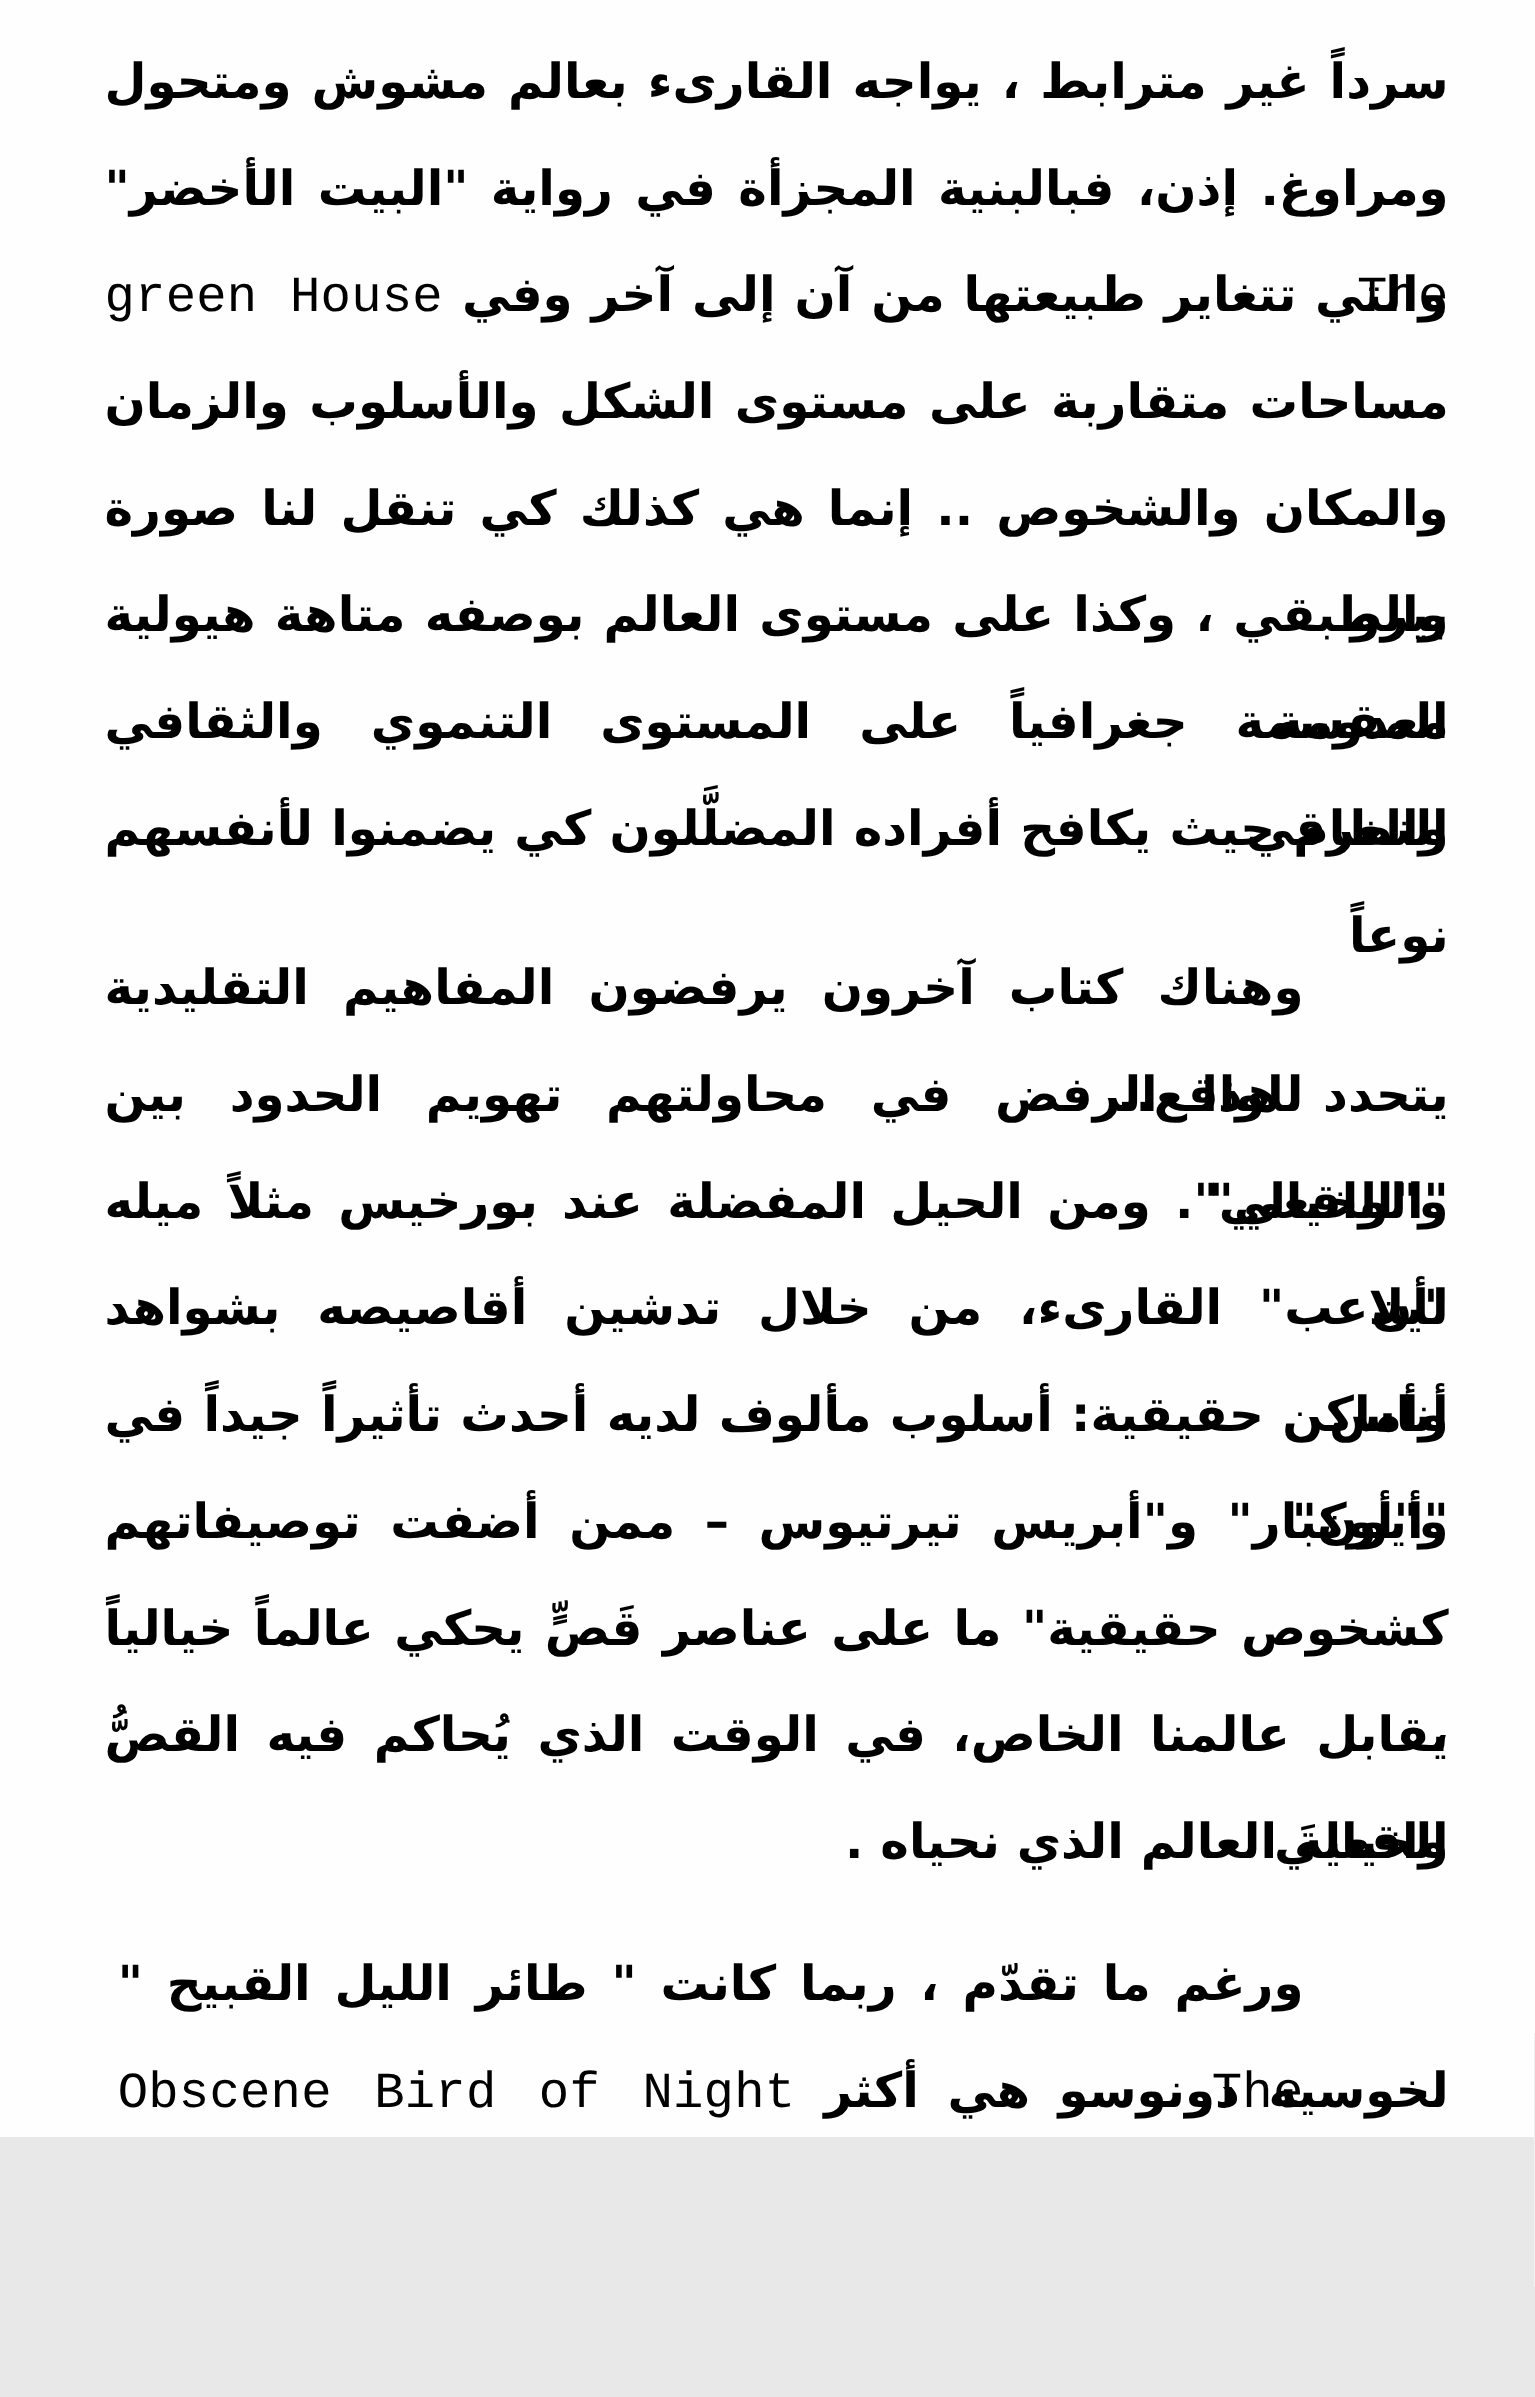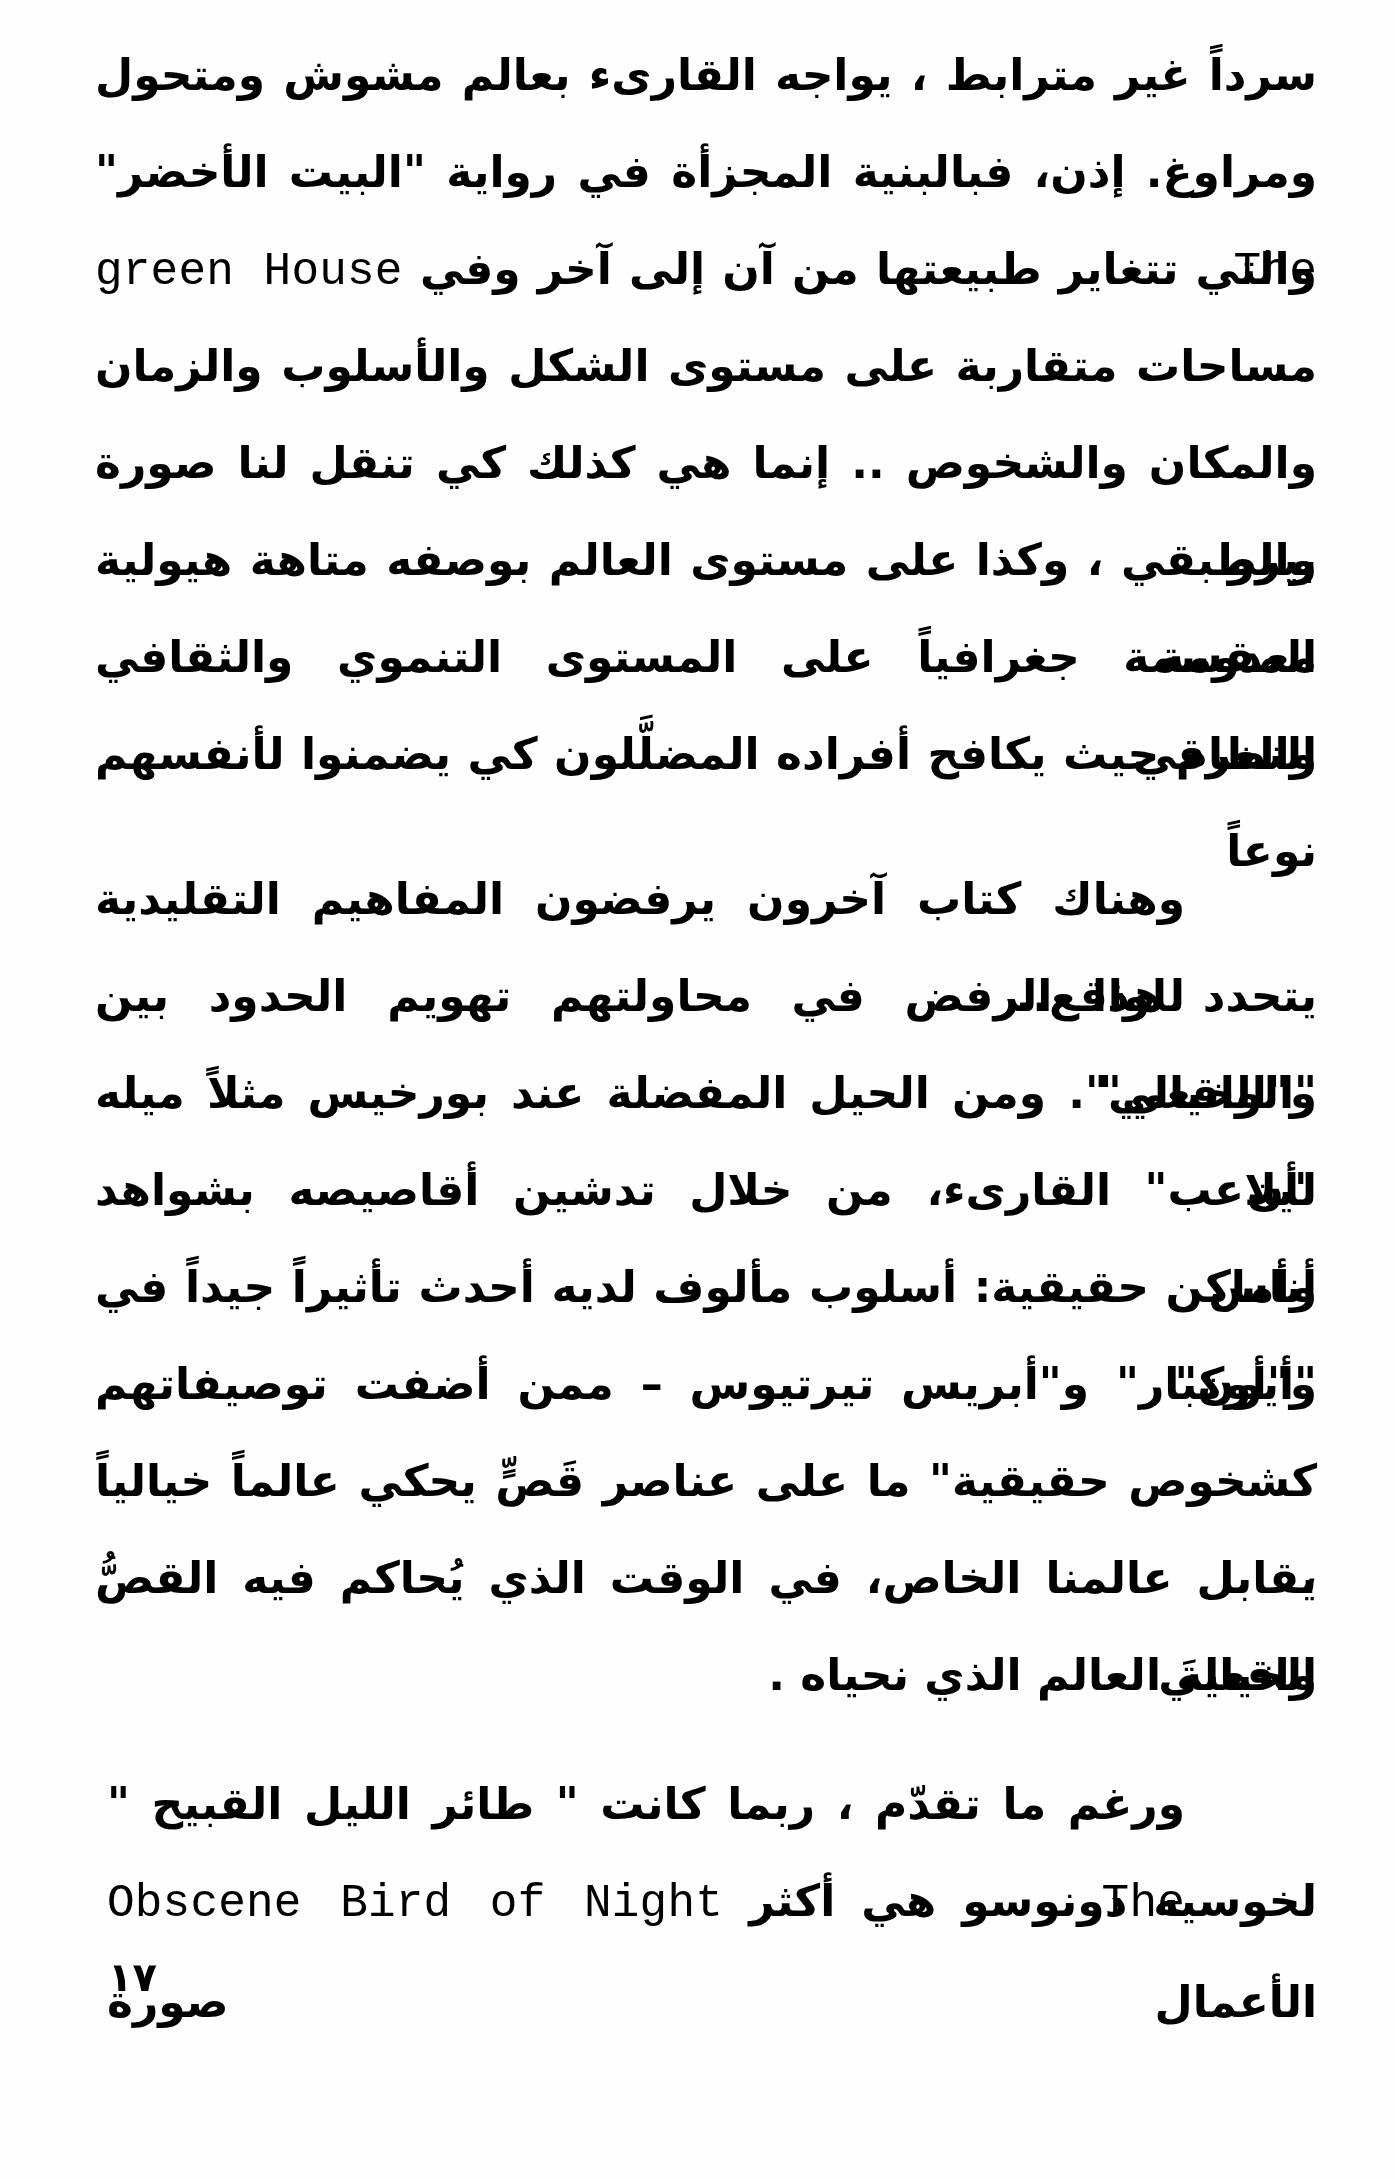--- a/index.html
+++ b/index.html
@@ -3,21 +3,21 @@
 <meta charset="utf-8">
 <style>
   html, body {
     margin: 0;
     padding: 0;
     background: #e8e8e8;
   }
   .page {
     position: relative;
     width: 1395px;
-    height: 2179px;
+    height: 1943px;
     background: #fefefe;
     color: #000000;
     overflow: hidden;
     font-family: "DejaVu Sans", sans-serif;
   }
   .text-block {
     position: absolute;
     top: 26px;
     left: 95px;
     right: 78px;

